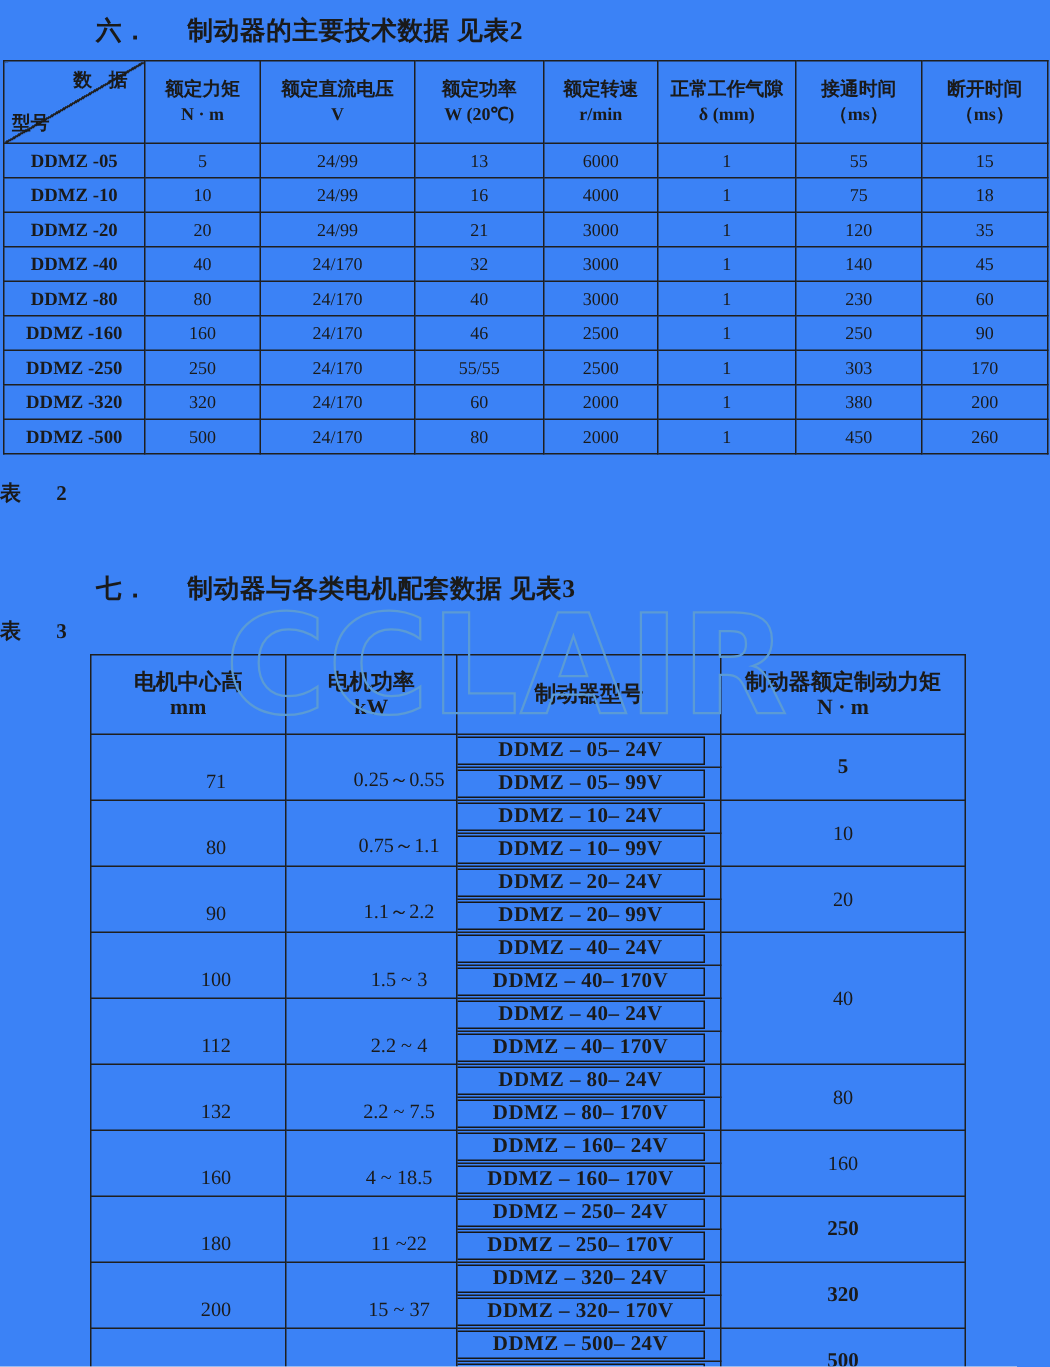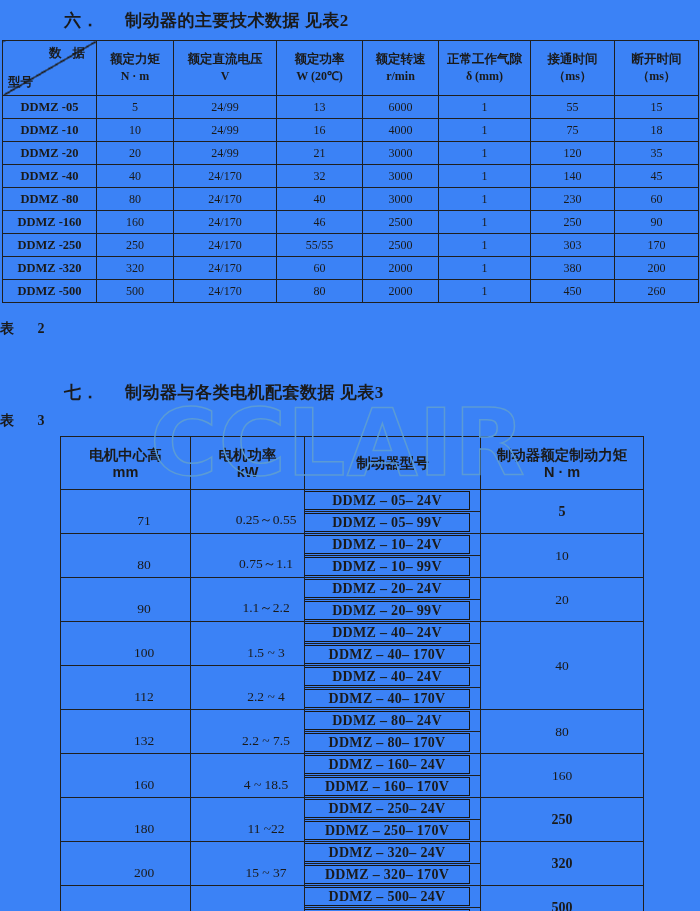--- a/index.html
+++ b/index.html
@@ -28,21 +28,21 @@
   #table2 th.model{font-weight:bold;font-size:12.5px;}
   .diag-cell{position:relative;
     background:linear-gradient(to bottom right,transparent calc(50% - 1px),#1f1f1f calc(50% - 1px),#1f1f1f calc(50% + 0.6px),transparent calc(50% + 0.6px));}
   .diag-top{position:absolute;top:4px;right:7px;font-weight:bold;font-size:12.5px;letter-spacing:4px;}
   .diag-bottom{position:absolute;bottom:4px;left:5px;font-weight:bold;font-size:12.5px;}
 
   
   #table3{left:60px;top:436px;width:583px;}
   #table3 th.hcell{height:52px;font-weight:bold;}
   #table3 .h-line1{font-size:14.5px;line-height:18px;}
-  #table3 .h-line2{font-size:14.5px;line-height:17px;font-family:Liberation Sans, sans-serif;}
+  #table3 .h-line2{font-size:14.5px;line-height:17px;font-family:Liberation Serif, serif;}
   #table3 td.num{font-size:13.5px;}
   #table3 td.vbottom{vertical-align:bottom;padding-bottom:4px;padding-left:37px;}
   #table3 td.model-cell{padding:0;height:21px;}
   .model-box{height:17px;margin:0.5px 10px 0.5px -1px;border:1.6px solid #161616;
     display:flex;align-items:center;justify-content:center;
     font-weight:bold;font-size:14px;letter-spacing:0.3px;white-space:nowrap;}
   #table3 td.torque{font-size:13.5px;}
   #table3 td.torque.bold{font-weight:bold;font-size:14px;}
 
   

